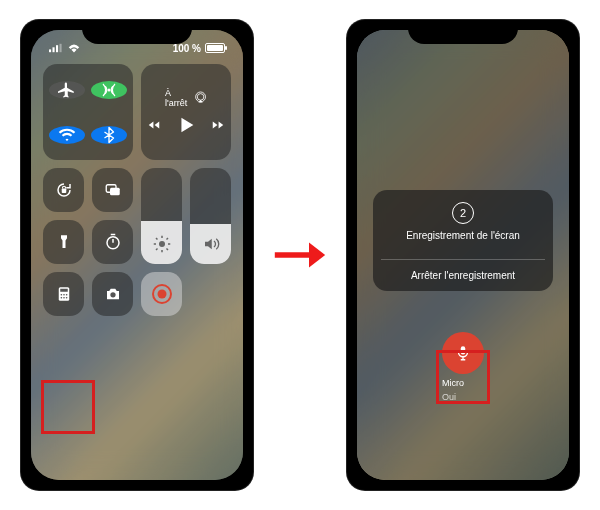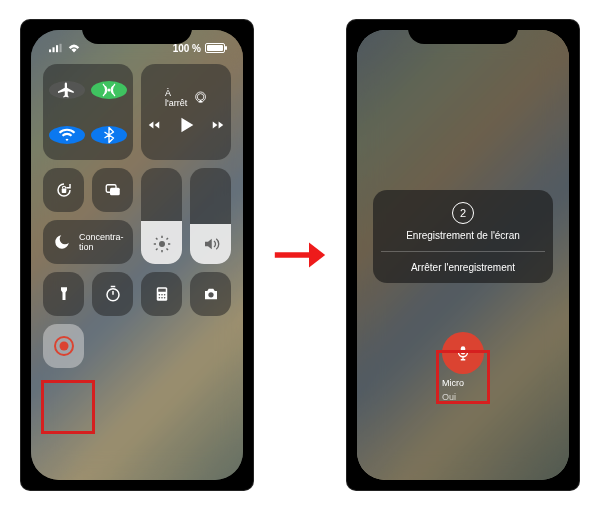--- a/index.html
+++ b/index.html
@@ -9,21 +9,21 @@
     background: #fff;
     font-family: -apple-system, "Helvetica Neue", Arial, sans-serif;
     display: flex;
     align-items: center;
     justify-content: center;
     gap: 20px;
   }
   .phone {
     width: 232px;
     height: 470px;
-    border-radius: 9px;
+    border-radius: 18px;
     background: #000;
     padding: 10px;
     position: relative;
     box-shadow: 0 0 0 1px #222;
   }
   .screen {
     width: 100%;
     height: 100%;
     border-radius: 28px;
     overflow: hidden;
@@ -114,21 +114,21 @@
     overflow:hidden;
     font-size:10px;
   }
   .rec-panel .countcircle{
     width:22px; height:22px; border:1.5px solid #fff; border-radius:50%;
     display:flex; align-items:center; justify-content:center; margin:0 auto 6px;
     font-size:11px;
   }
   .rec-panel .stop-row{
     border-top:1px solid rgba(255,255,255,.25);
-    margin-top:10px; padding:10px 0;
+    margin-top:18px; padding:10px 0;
     font-size:10px;
   }
   .mic-wrap{
     position:absolute; left:50%; transform:translateX(-50%); bottom:78px;
     display:flex; flex-direction:column; align-items:flex-start; gap:4px;
     color:#fff; font-size:9px;
   }
   .mic-btn{
     width:42px; height:42px; border-radius:50%;
     background:#e8402c; display:flex; align-items:center; justify-content:center;
@@ -252,27 +252,20 @@
       <div class="vslider tall">
         <div class="fill" style="height:42%"></div>
         <div class="icon">
           <svg class="icon-svg" viewBox="0 0 24 24">
               <path d="M4 9v6h4l5 4V5L8 9z" fill="#666"></path>
               <path d="M16 8a5 5 0 010 8M19 5a9 9 0 010 14" stroke="#666" stroke-width="1.8" fill="none"></path>
             </svg>
         </div>
       </div>
 
-      <div class="tile focus">
-        <svg class="icon-svg" viewBox="0 0 24 24">
-            <path d="M21 13A9 9 0 1111 3a7 7 0 0010 10z" fill="#fff"></path>
-          </svg>
-        <span style="white-space:pre-line">Concentra-
-tion</span>
-      </div>
 
       <div class="tile">
         <svg class="icon-svg" viewBox="0 0 24 24">
             <path d="M8 3h8v4l-2 3v10h-4V10L8 7z" fill="#fff"></path>
           </svg>
       </div>
       <div class="tile">
         <svg class="icon-svg" viewBox="0 0 24 24">
             <circle cx="12" cy="13" r="8" fill="none" stroke="#fff" stroke-width="2"></circle>
             <line x1="12" y1="13" x2="12" y2="8" stroke="#fff" stroke-width="2"></line>

